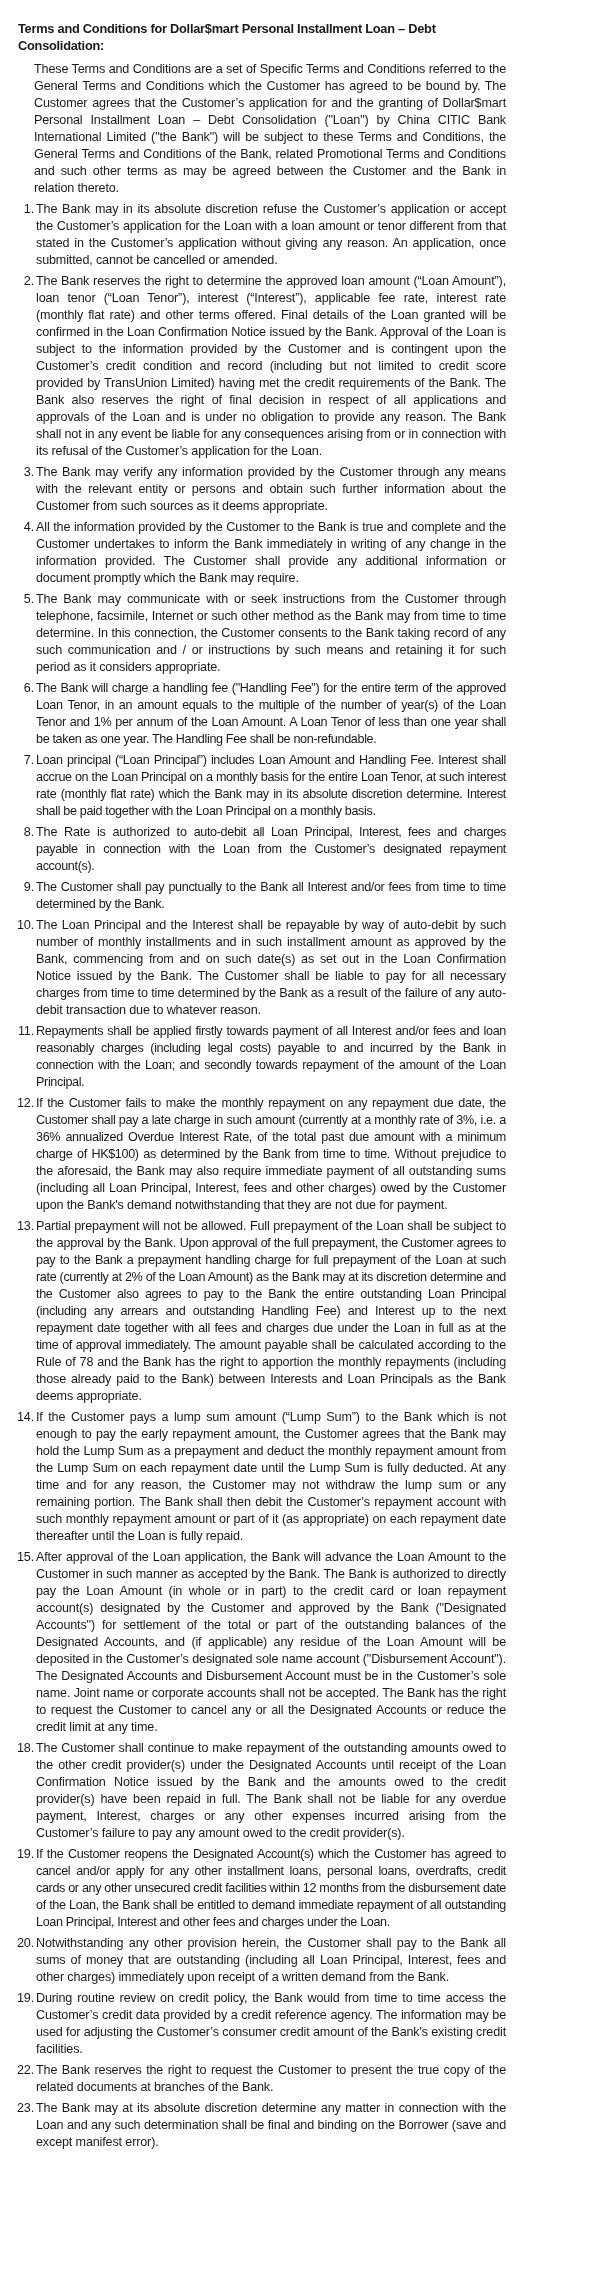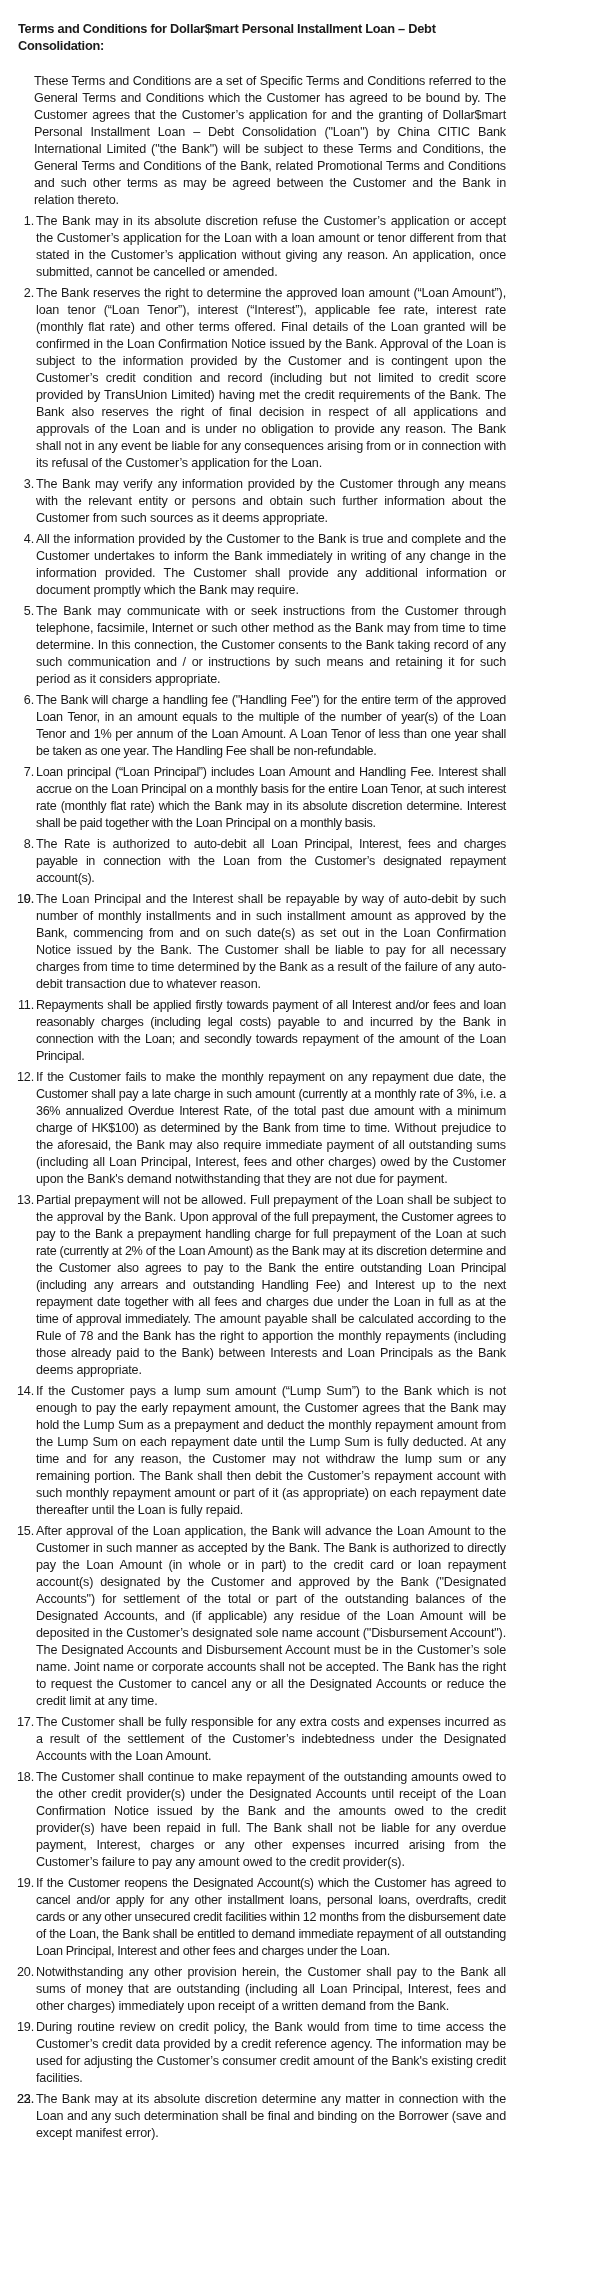--- a/index.html
+++ b/index.html
@@ -14,21 +14,21 @@
     position: absolute;
     left: 18px;
     top: 20px;
     width: 488px;
     font-size: 12.6px;
     line-height: 17px;
     letter-spacing: -0.15px;
   }
   .title {
     font-weight: bold;
-    margin: 0 0 19px 0;
+    margin: 0 0 7px 0;
     font-size: 12.8px;
     letter-spacing: -0.25px;
   }
   .intro {
     text-align: justify;
     margin: 0 0 4px 16px;
   }
   ol.clauses {
     list-style: none;
     margin: 0;
@@ -56,28 +56,27 @@
   <div class="intro">These Terms and Conditions are a set of Specific Terms and Conditions referred to the General Terms and Conditions which the Customer has agreed to be bound by. The Customer agrees that the Customer’s application for and the granting of Dollar$mart Personal Installment Loan – Debt Consolidation ("Loan") by China CITIC Bank International Limited ("the Bank") will be subject to these Terms and Conditions, the General Terms and Conditions of the Bank, related Promotional Terms and Conditions and such other terms as may be agreed between the Customer and the Bank in relation thereto.</div>
   <ol class="clauses" id="clauses">
       <li class="clause"><span class="num">1.</span><span>The Bank may in its absolute discretion refuse the Customer’s application or accept the Customer’s application for the Loan with a loan amount or tenor different from that stated in the Customer’s application without giving any reason. An application, once submitted, cannot be cancelled or amended.</span></li>
       <li class="clause"><span class="num">2.</span><span>The Bank reserves the right to determine the approved loan amount (“Loan Amount”), loan tenor (“Loan Tenor”), interest (“Interest”), applicable fee rate, interest rate (monthly flat rate) and other terms offered. Final details of the Loan granted will be confirmed in the Loan Confirmation Notice issued by the Bank. Approval of the Loan is subject to the information provided by the Customer and is contingent upon the Customer’s credit condition and record (including but not limited to credit score provided by TransUnion Limited) having met the credit requirements of the Bank. The Bank also reserves the right of final decision in respect of all applications and approvals of the Loan and is under no obligation to provide any reason. The Bank shall not in any event be liable for any consequences arising from or in connection with its refusal of the Customer’s application for the Loan.</span></li>
       <li class="clause"><span class="num">3.</span><span>The Bank may verify any information provided by the Customer through any means with the relevant entity or persons and obtain such further information about the Customer from such sources as it deems appropriate.</span></li>
       <li class="clause"><span class="num">4.</span><span>All the information provided by the Customer to the Bank is true and complete and the Customer undertakes to inform the Bank immediately in writing of any change in the information provided. The Customer shall provide any additional information or document promptly which the Bank may require.</span></li>
       <li class="clause"><span class="num">5.</span><span>The Bank may communicate with or seek instructions from the Customer through telephone, facsimile, Internet or such other method as the Bank may from time to time determine. In this connection, the Customer consents to the Bank taking record of any such communication and / or instructions by such means and retaining it for such period as it considers appropriate.</span></li>
       <li class="clause"><span class="num">6.</span><span class="b">The Bank will charge a handling fee ("Handling Fee") for the entire term of the approved Loan Tenor, in an amount equals to the multiple of the number of year(s) of the Loan Tenor and 1% per annum of the Loan Amount. A Loan Tenor of less than one year shall be taken as one year. The Handling Fee shall be non-refundable.</span></li>
       <li class="clause"><span class="num">7.</span><span class="b">Loan principal (“Loan Principal”) includes Loan Amount and Handling Fee. Interest shall accrue on the Loan Principal on a monthly basis for the entire Loan Tenor, at such interest rate (monthly flat rate) which the Bank may in its absolute discretion determine. Interest shall be paid together with the Loan Principal on a monthly basis.</span></li>
       <li class="clause"><span class="num">8.</span><span>The Rate is authorized to </span><span class="b">auto-debit all Loan Principal, Interest, fees and charges payable in connection with the Loan from the Customer’s designated repayment account(s).</span></li>
-      <li class="clause"><span class="num">9.</span></li>
+      <li class="clause"><span class="num">9.</span><span class="b">The Customer shall pay punctually to the Bank all Interest and/or fees from time to time determined by the Bank.</span></li>
       <li class="clause"><span class="num">10.</span><span>The Loan Principal and the Interest shall be repayable by way of auto-debit by such number of monthly installments and in such installment amount as approved by the Bank, commencing from and on such date(s) as set out in the Loan Confirmation Notice issued by the Bank. The Customer shall be liable to pay for all necessary charges from time to time determined by the Bank as a result of the failure of any auto-debit transaction due to whatever reason.</span></li>
       <li class="clause"><span class="num">11.</span><span class="b">Repayments shall be applied firstly towards payment of all Interest and/or fees and loan reasonably charges (including legal costs) payable to and incurred by the Bank in connection with the Loan; and secondly towards repayment of the amount of the Loan Principal.</span></li>
       <li class="clause"><span class="num">12.</span><span class="b">If the Customer fails to make the monthly repayment on any repayment due date, the Customer shall pay a late charge in such amount (currently at a monthly rate of 3%, i.e. a 36% annualized Overdue Interest Rate, of the total past due amount with a minimum charge of HK$100) as determined by the Bank from time to time.</span><span> Without prejudice to the aforesaid, the Bank may also require immediate payment of all outstanding sums (including all Loan Principal, Interest, fees and other charges) owed by the Customer upon the Bank's demand notwithstanding that they are not due for payment.</span></li>
       <li class="clause"><span class="num">13.</span><span>Partial prepayment will not be allowed. Full prepayment of the Loan shall be subject to the approval by the Bank. </span><span class="b">Upon approval of the full prepayment, the Customer agrees to pay to the Bank a prepayment handling charge for full prepayment of the Loan at such rate (currently at 2% of the Loan Amount) as the Bank may at its discretion determine and the Customer also agrees to pay to the Bank the entire outstanding Loan Principal (including any arrears and outstanding Handling Fee) and Interest up to the next repayment date together with all fees and charges due under the Loan in full as at the time of approval immediately.</span><span> The amount payable shall be calculated according to the Rule of 78 and the Bank has the right to apportion the monthly repayments (including those already paid to the Bank) between Interests and Loan Principals as the Bank deems appropriate.</span></li>
       <li class="clause"><span class="num">14.</span><span>If the Customer pays a lump sum amount (“Lump Sum”) to the Bank which is not enough to pay the early repayment amount, the Customer agrees that the Bank may hold the Lump Sum as a prepayment and deduct the monthly repayment amount from the Lump Sum on each repayment date until the Lump Sum is fully deducted. At any time and for any reason, the Customer may not withdraw the lump sum or any remaining portion. The Bank shall then debit the Customer’s repayment account with such monthly repayment amount or part of it (as appropriate) on each repayment date thereafter until the Loan is fully repaid.</span></li>
       <li class="clause"><span class="num">15.</span><span>After approval of the Loan application, the Bank will advance the Loan Amount to the Customer in such manner as accepted by the Bank. The Bank is authorized to directly pay the Loan Amount (in whole or in part) to the credit card or loan repayment account(s) designated by the Customer and approved by the Bank ("Designated Accounts") for settlement of the total or part of the outstanding balances of the Designated Accounts, and (if applicable) any residue of the Loan Amount will be deposited in the Customer’s designated sole name account ("Disbursement Account"). The Designated Accounts and Disbursement Account must be in the Customer’s sole name. Joint name or corporate accounts shall not be accepted. The Bank has the right to request the Customer to cancel any or all the Designated Accounts or reduce the credit limit at any time.</span></li>
-      <li class="clause"><span class="num">17.</span><span>The Customer shall be fully responsible for any extra costs and expenses incurred as a result of the settlement of the Customer’s indebtedness under the Designated Accounts with the Loan Amount.</span></li>
       <li class="clause"><span class="num">18.</span><span>The Customer shall continue to make repayment of the outstanding amounts owed to the other credit provider(s) under the Designated Accounts until receipt of the Loan Confirmation Notice issued by the Bank and the amounts owed to the credit provider(s) have been repaid in full. The Bank shall not be liable for any overdue payment, Interest, charges or any other expenses incurred arising from the Customer’s failure to pay any amount owed to the credit provider(s).</span></li>
       <li class="clause"><span class="num">19.</span><span class="b">If the Customer reopens the Designated Account(s) which the Customer has agreed to cancel and/or apply for any other installment loans, personal loans, overdrafts, credit cards or any other unsecured credit facilities within 12 months from the disbursement date of the Loan, the Bank shall be entitled to demand immediate repayment of all outstanding Loan Principal, Interest and other fees and charges under the Loan.</span></li>
       <li class="clause"><span class="num">20.</span><span>Notwithstanding any other provision herein, the Customer shall pay to the Bank all sums of money that are outstanding (including all Loan Principal, Interest, fees and other charges) immediately upon receipt of a written demand from the Bank.</span></li>
       <li class="clause"><span class="num">19.</span><span>During routine review on credit policy, the Bank would from time to time access the Customer’s credit data provided by a credit reference agency. The information may be used for adjusting the Customer’s consumer credit amount of the Bank's existing credit facilities.</span></li>
-      <li class="clause"><span class="num">22.</span></li>
+      <li class="clause"><span class="num">22.</span><span>The Bank reserves the right to request the Customer to present the true copy of the related documents at branches of the Bank.</span></li>
       <li class="clause"><span class="num">23.</span><span>The Bank may at its absolute discretion determine any matter in connection with the Loan and any such determination shall be final and binding on the Borrower (save and except manifest error).</span></li>
     </ol>
 </div>
 
 </body></html>

